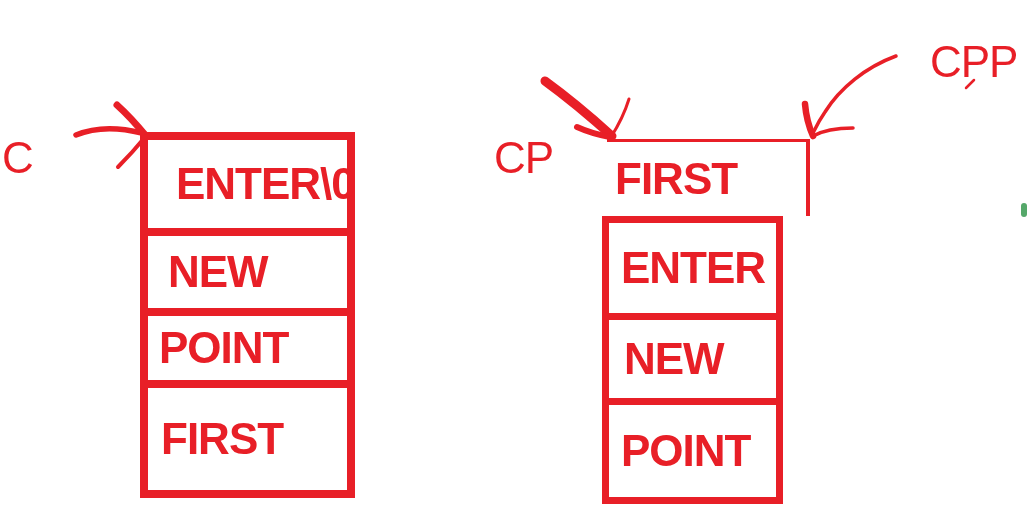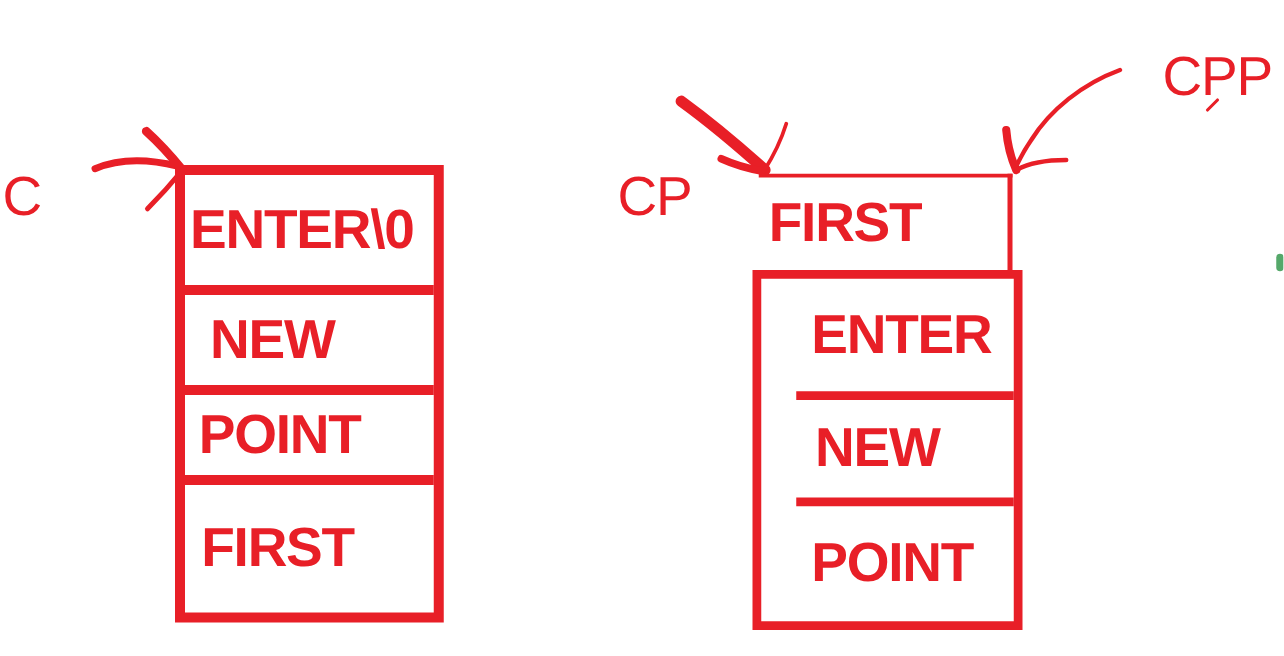--- a/index.html
+++ b/index.html
@@ -41,21 +41,21 @@
     white-space:nowrap;
     overflow:visible;
   }
 
   
   .left-stack {
     left:140px; top:132px;
     width:215px; height:366px;
     border:8px solid var(--ink, #e81f27);
   }
-  .left-stack .cell:nth-child(1) { height:96px; border-bottom:8px solid var(--ink, #e81f27); padding-left:4px; }
+  .left-stack .cell:nth-child(1) { height:96px; border-bottom:8px solid var(--ink, #e81f27); padding-left:28px; }
   .left-stack .cell:nth-child(2) { height:80px; border-bottom:8px solid var(--ink, #e81f27); padding-left:20px; }
   .left-stack .cell:nth-child(3) { height:72px; border-bottom:8px solid var(--ink, #e81f27); padding-left:11px; }
   .left-stack .cell:nth-child(4) { flex:1; padding-left:13px; }
 
   
   .top-cell {
     position:absolute;
     left:607px; top:139px;
     width:203px; height:77px;
     box-sizing:border-box;
@@ -67,23 +67,22 @@
     font-weight:700;
     font-size:44px;
     letter-spacing:-1px;
     color:var(--ink, #e81f27);
     white-space:nowrap;
   }
 
   
   .right-stack {
     left:602px; top:216px;
-    width:216px; height:288px;
+    width:181px; height:288px;
     border:7px solid var(--ink, #e81f27);
-    padding-left:28px;
   }
   .right-stack .cell:nth-child(1) { height:97px; border-bottom:7px solid var(--ink, #e81f27); padding-left:12px; }
   .right-stack .cell:nth-child(2) { height:85px; border-bottom:7px solid var(--ink, #e81f27); padding-left:15px; }
   .right-stack .cell:nth-child(3) { flex:1; padding-left:12px; }
 
   svg.overlay {
     position:absolute;
     left:0; top:0;
     width:1027px; height:525px;
     pointer-events:none;

